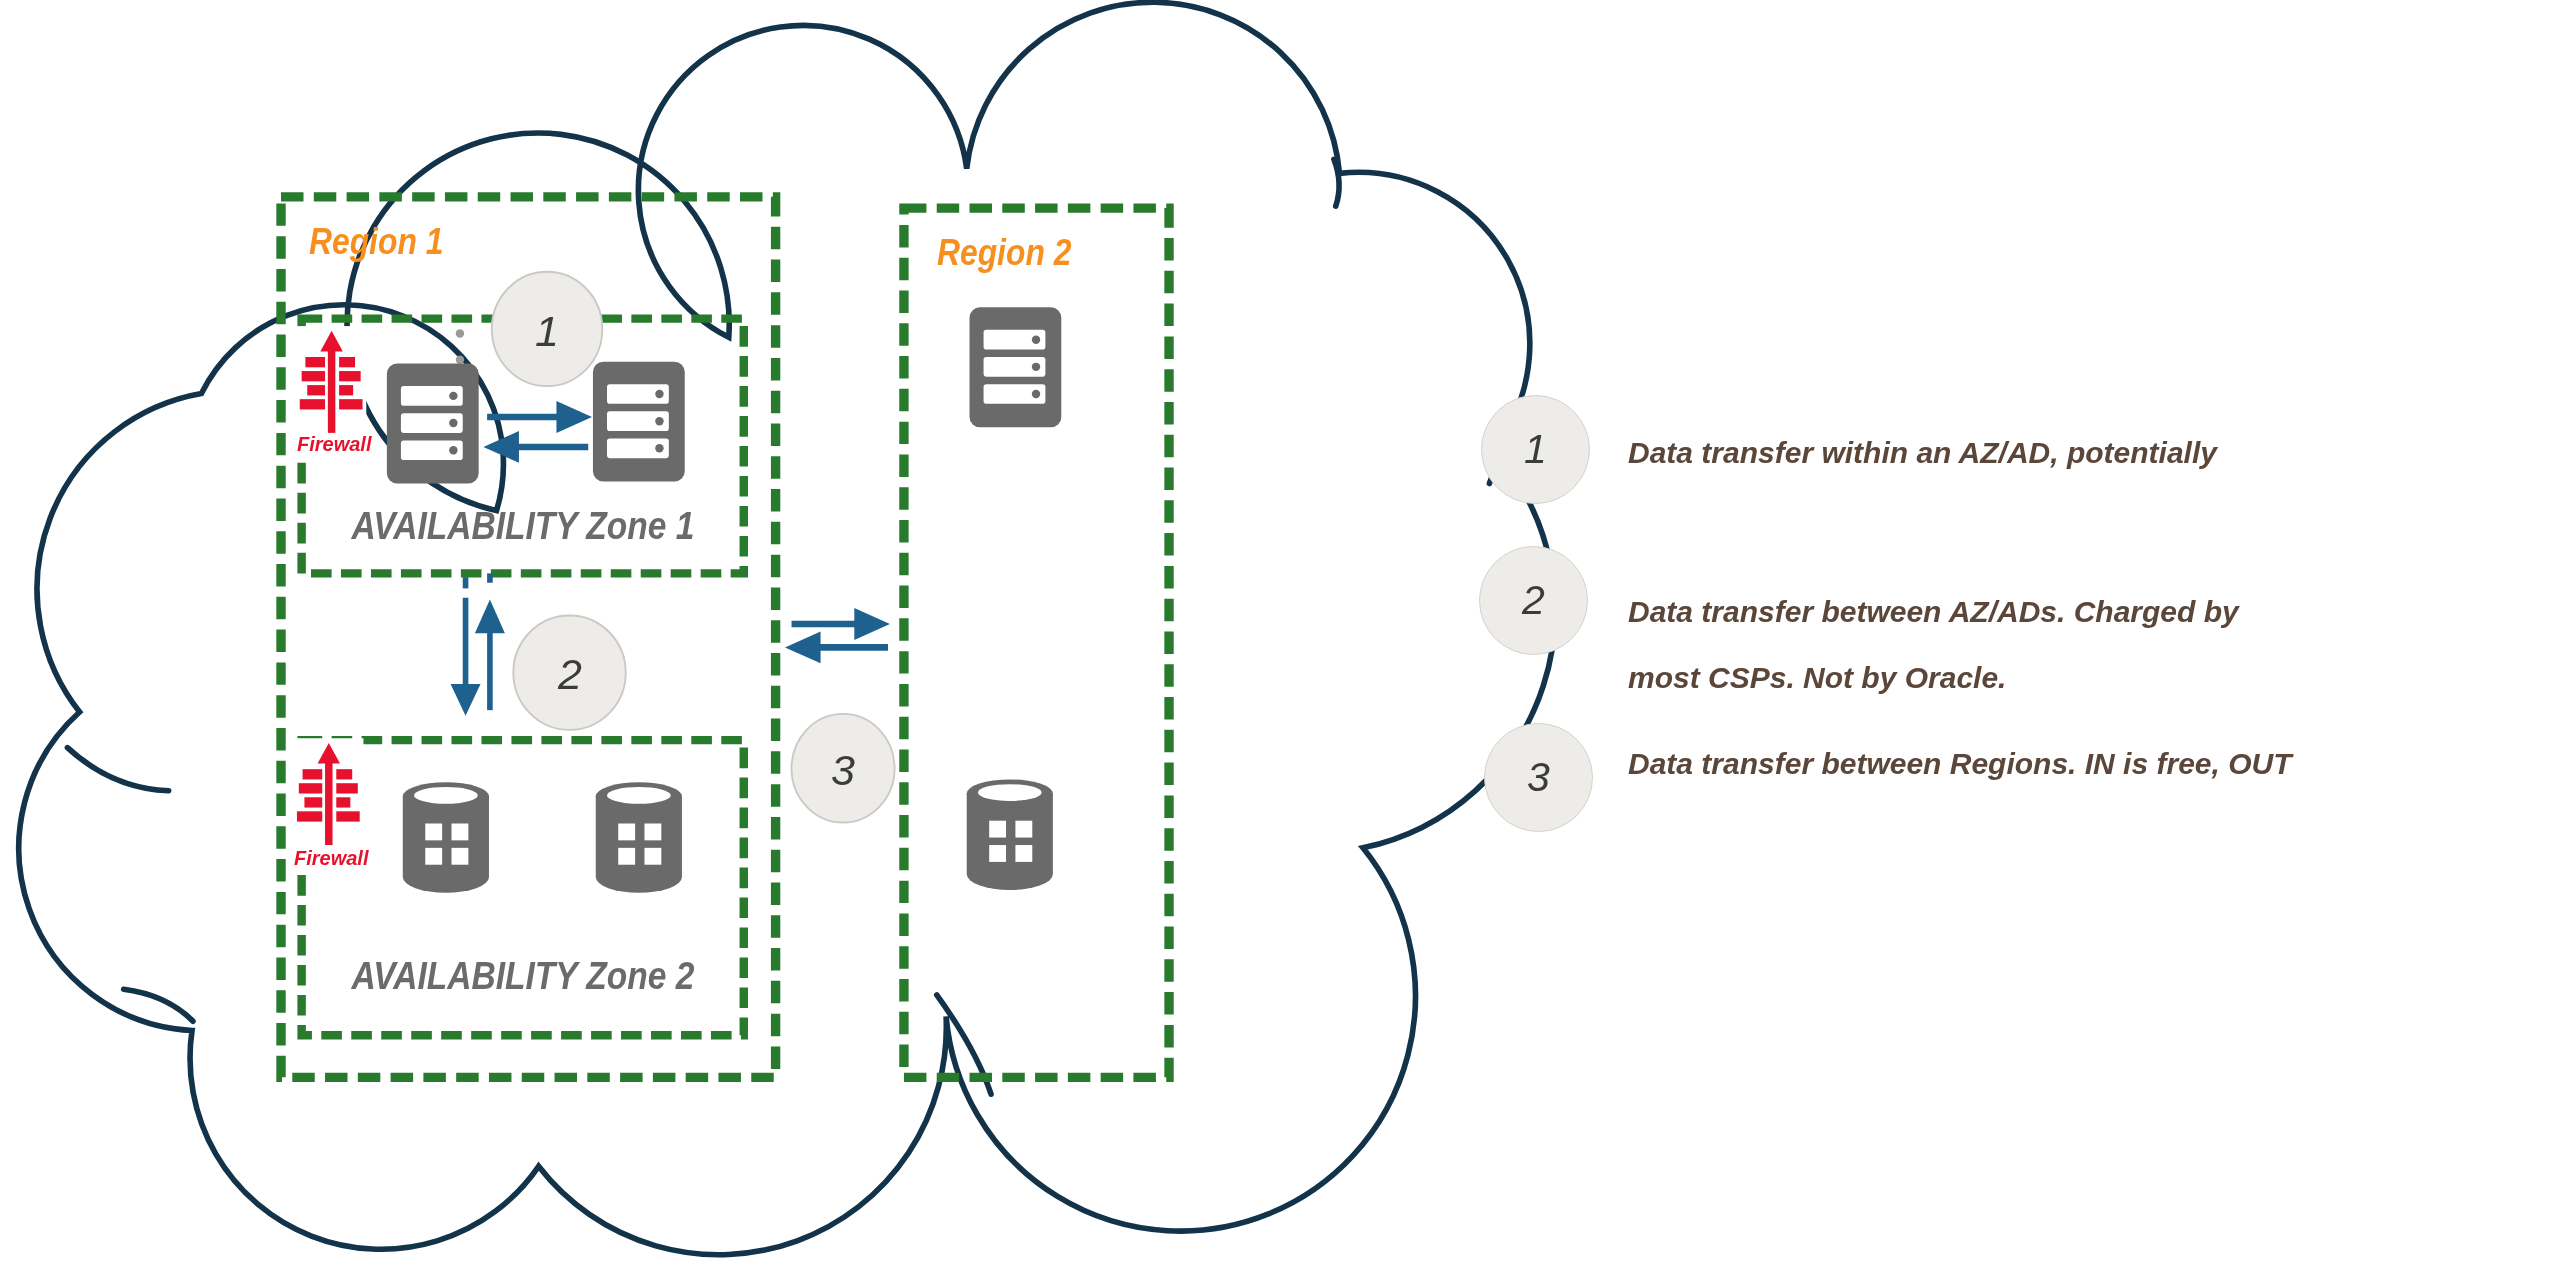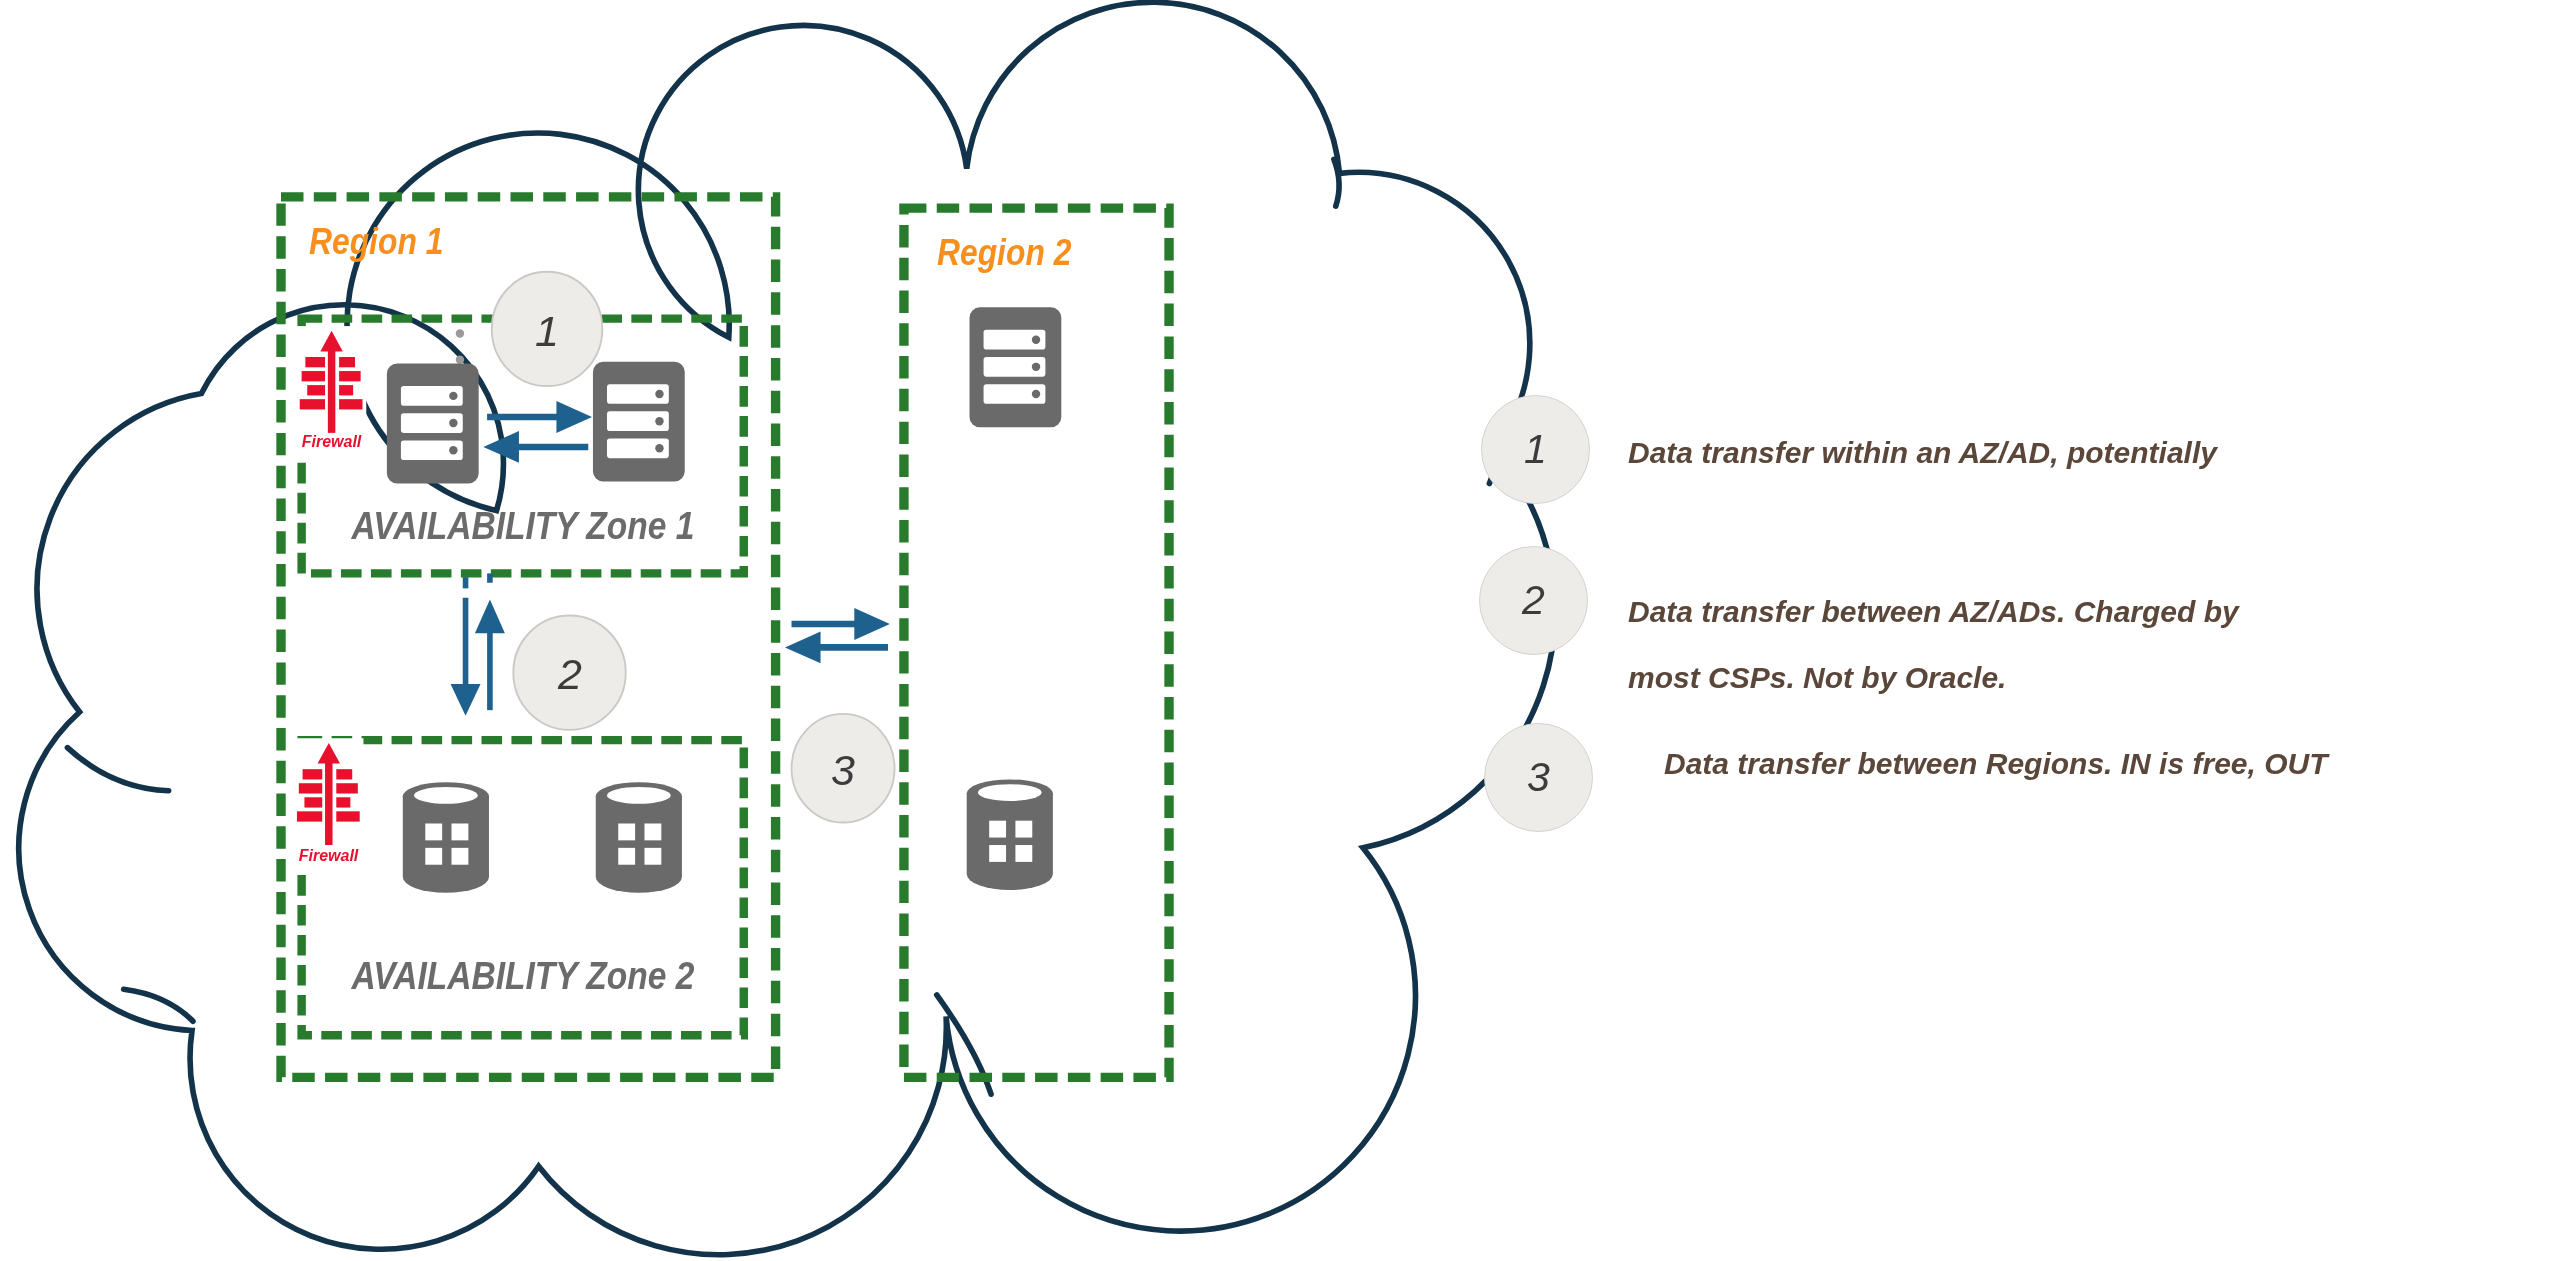--- a/index.html
+++ b/index.html
@@ -3,21 +3,21 @@
 <meta charset="utf-8">
 <style>
   html,body{margin:0;padding:0;background:#ffffff;}
   body{font-family:"Liberation Sans",sans-serif;}
   .canvas{position:relative;width:2576px;height:1262px;background:#ffffff;overflow:hidden;font-style:italic;}
   .canvas svg.diagram{position:absolute;left:0;top:0;}
   .overlay{position:absolute;white-space:nowrap;}
   .region-label{font-size:37px;font-weight:bold;color:#F78F1E;transform:scaleX(.86);transform-origin:left center;letter-spacing:0px;}
   .zone-label{font-size:39px;font-weight:bold;color:#6B6B6B;text-align:center;transform:scaleX(.86);transform-origin:center;}
   .badge-num{font-size:43px;font-weight:500;color:#3C3C3C;transform:translate(-50%,-50%);}
-  .fw-label{font-size:16px;font-weight:bold;color:#E8112D;text-align:center;}
+  .fw-label{font-size:20px;font-weight:bold;color:#E8112D;text-align:center;}
   .legend-circle{position:absolute;width:109px;height:109px;border-radius:50%;
     background:#EDECE9;border:1.9px solid #D4D2CE;box-sizing:border-box;
     display:flex;align-items:center;justify-content:center;
     font-size:41px;color:#3C3C3C;font-weight:500;}
   .legend-text{position:absolute;font-size:30px;line-height:66px;font-weight:bold;color:#5B463A;}
   .legend-text div{white-space:nowrap;}
 </style>
 </head>
 <body>
 
@@ -154,19 +154,19 @@
       <div>Data transfer within an AZ/AD, potentially</div>
     </div>
 
     <div class="legend-circle" style="left:1479px;top:546px;">2</div>
     <div class="legend-text" style="left:1628px;top:579px;">
       <div>Data transfer between AZ/ADs. Charged by</div>
       <div>most CSPs. Not by Oracle.</div>
     </div>
 
     <div class="legend-circle" style="left:1484px;top:723px;">3</div>
-    <div class="legend-text" style="left:1664px;top:731px;">
+    <div class="legend-text" style="left:1628px;top:731px;">
       <div>Data transfer between Regions. IN is free, OUT</div>
     </div>
   </div>
 
 </div>
 
 
 </body></html>

